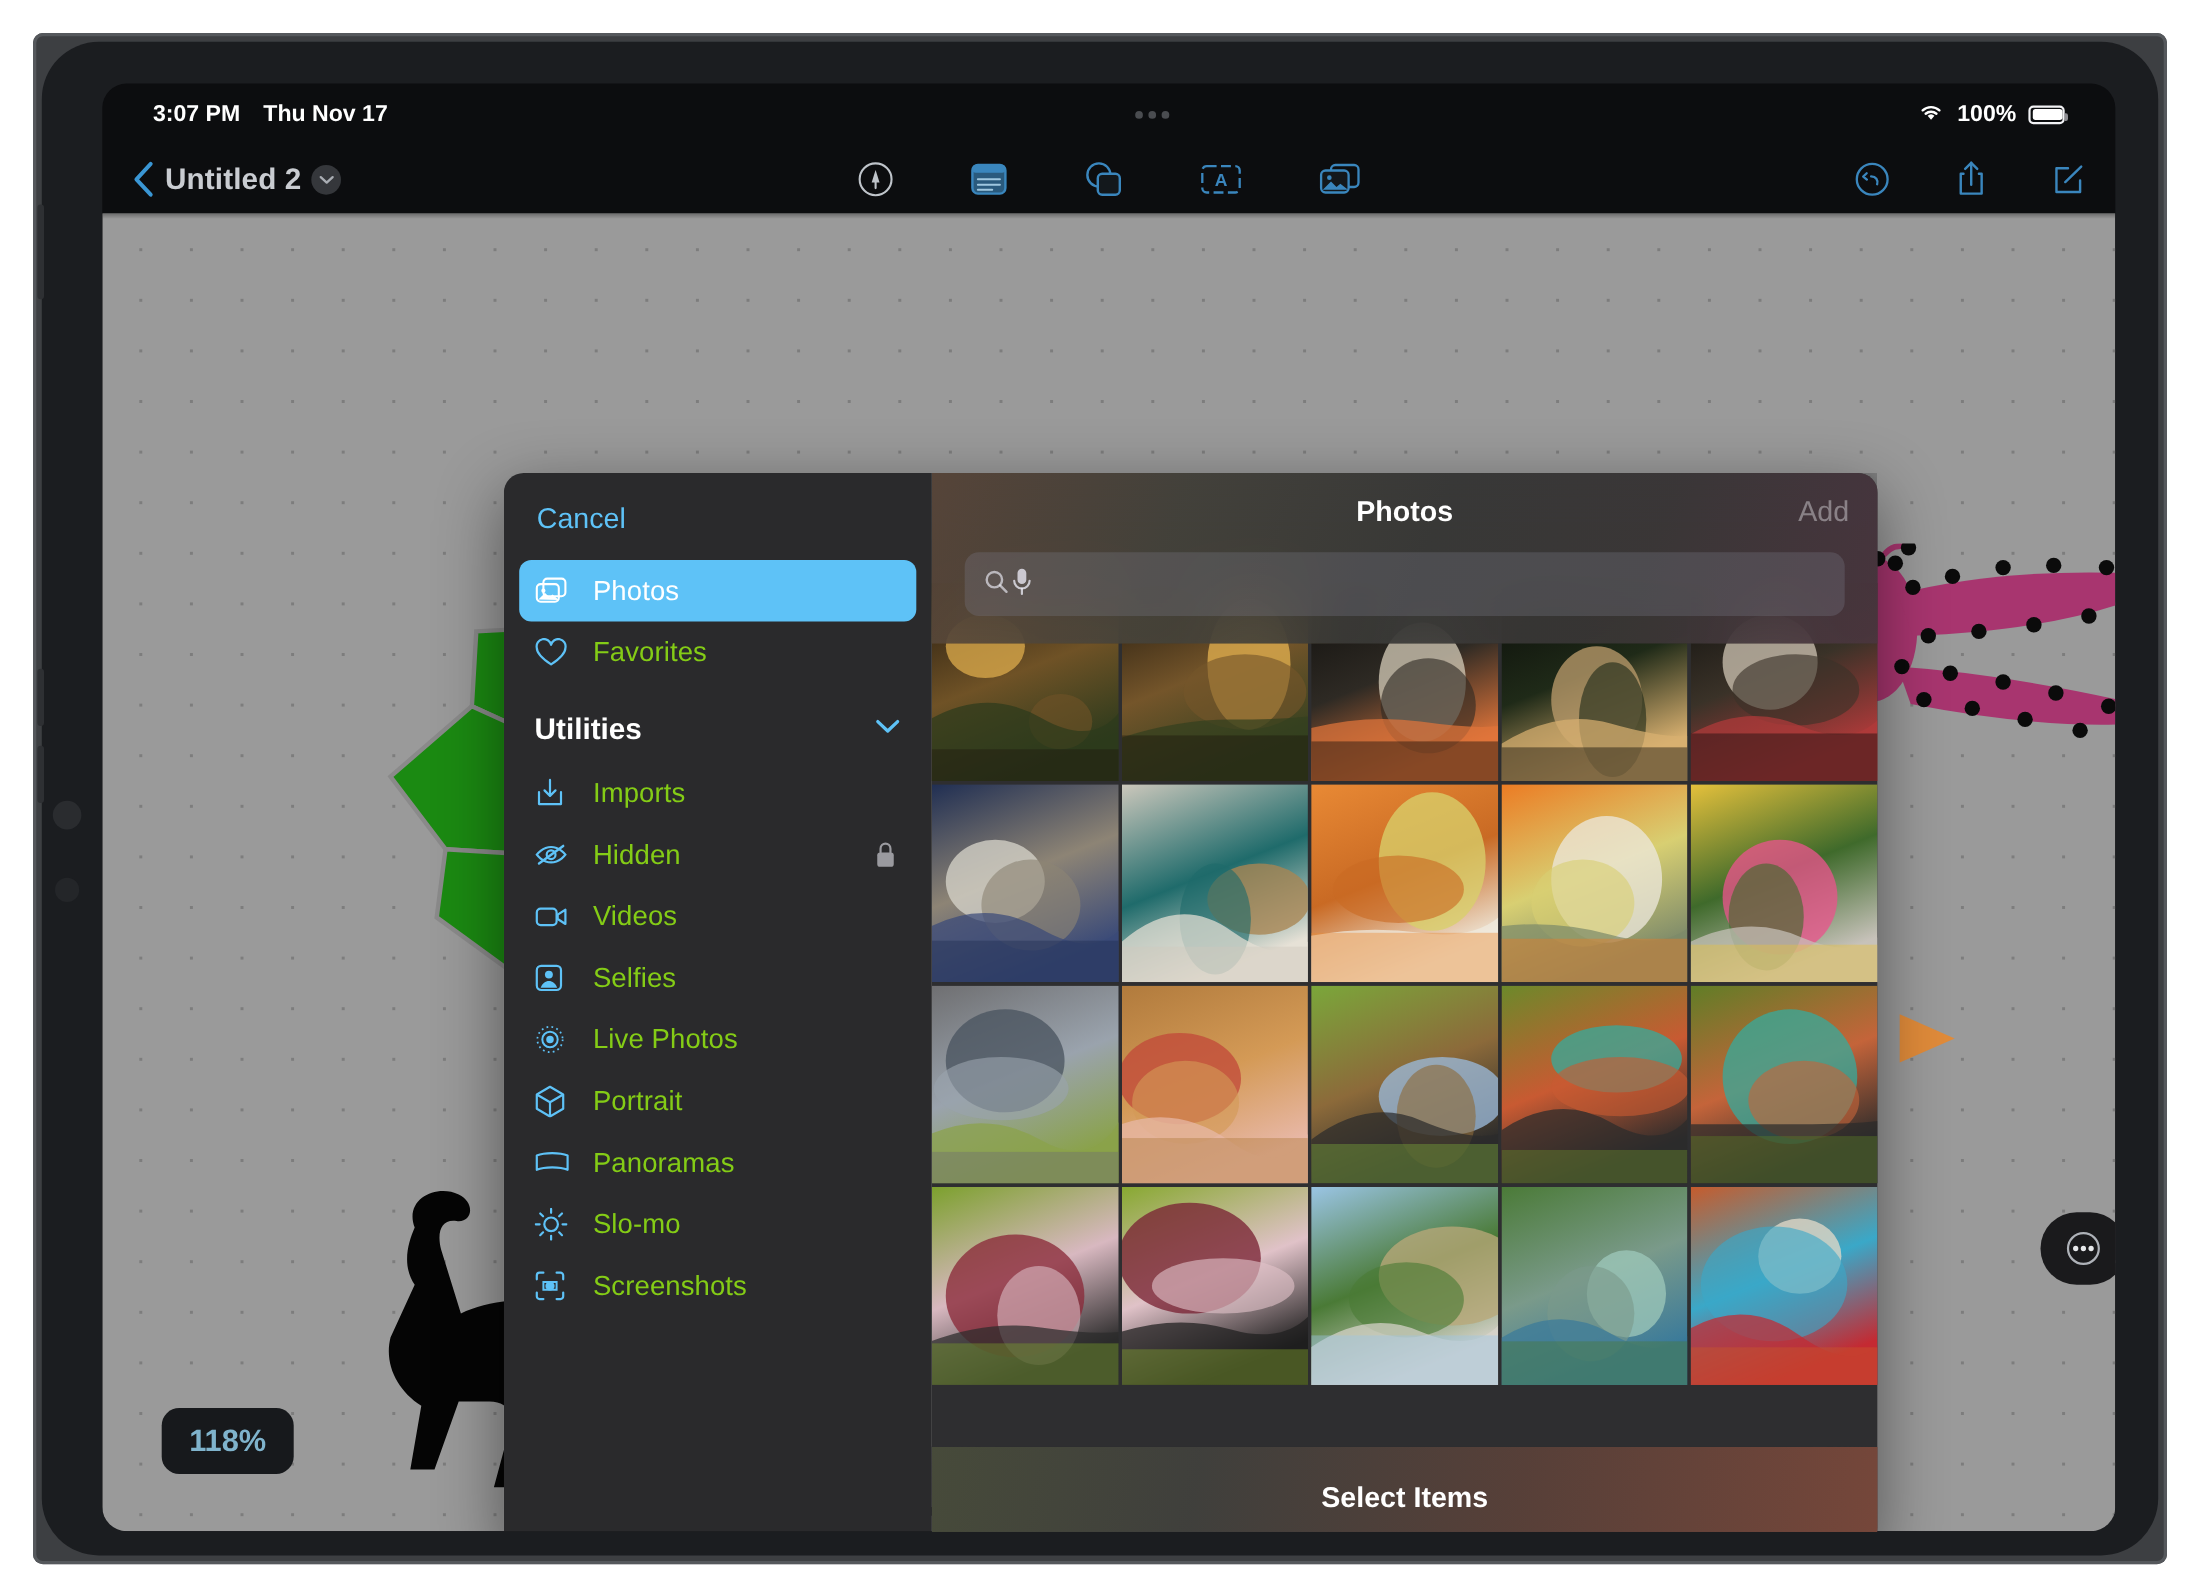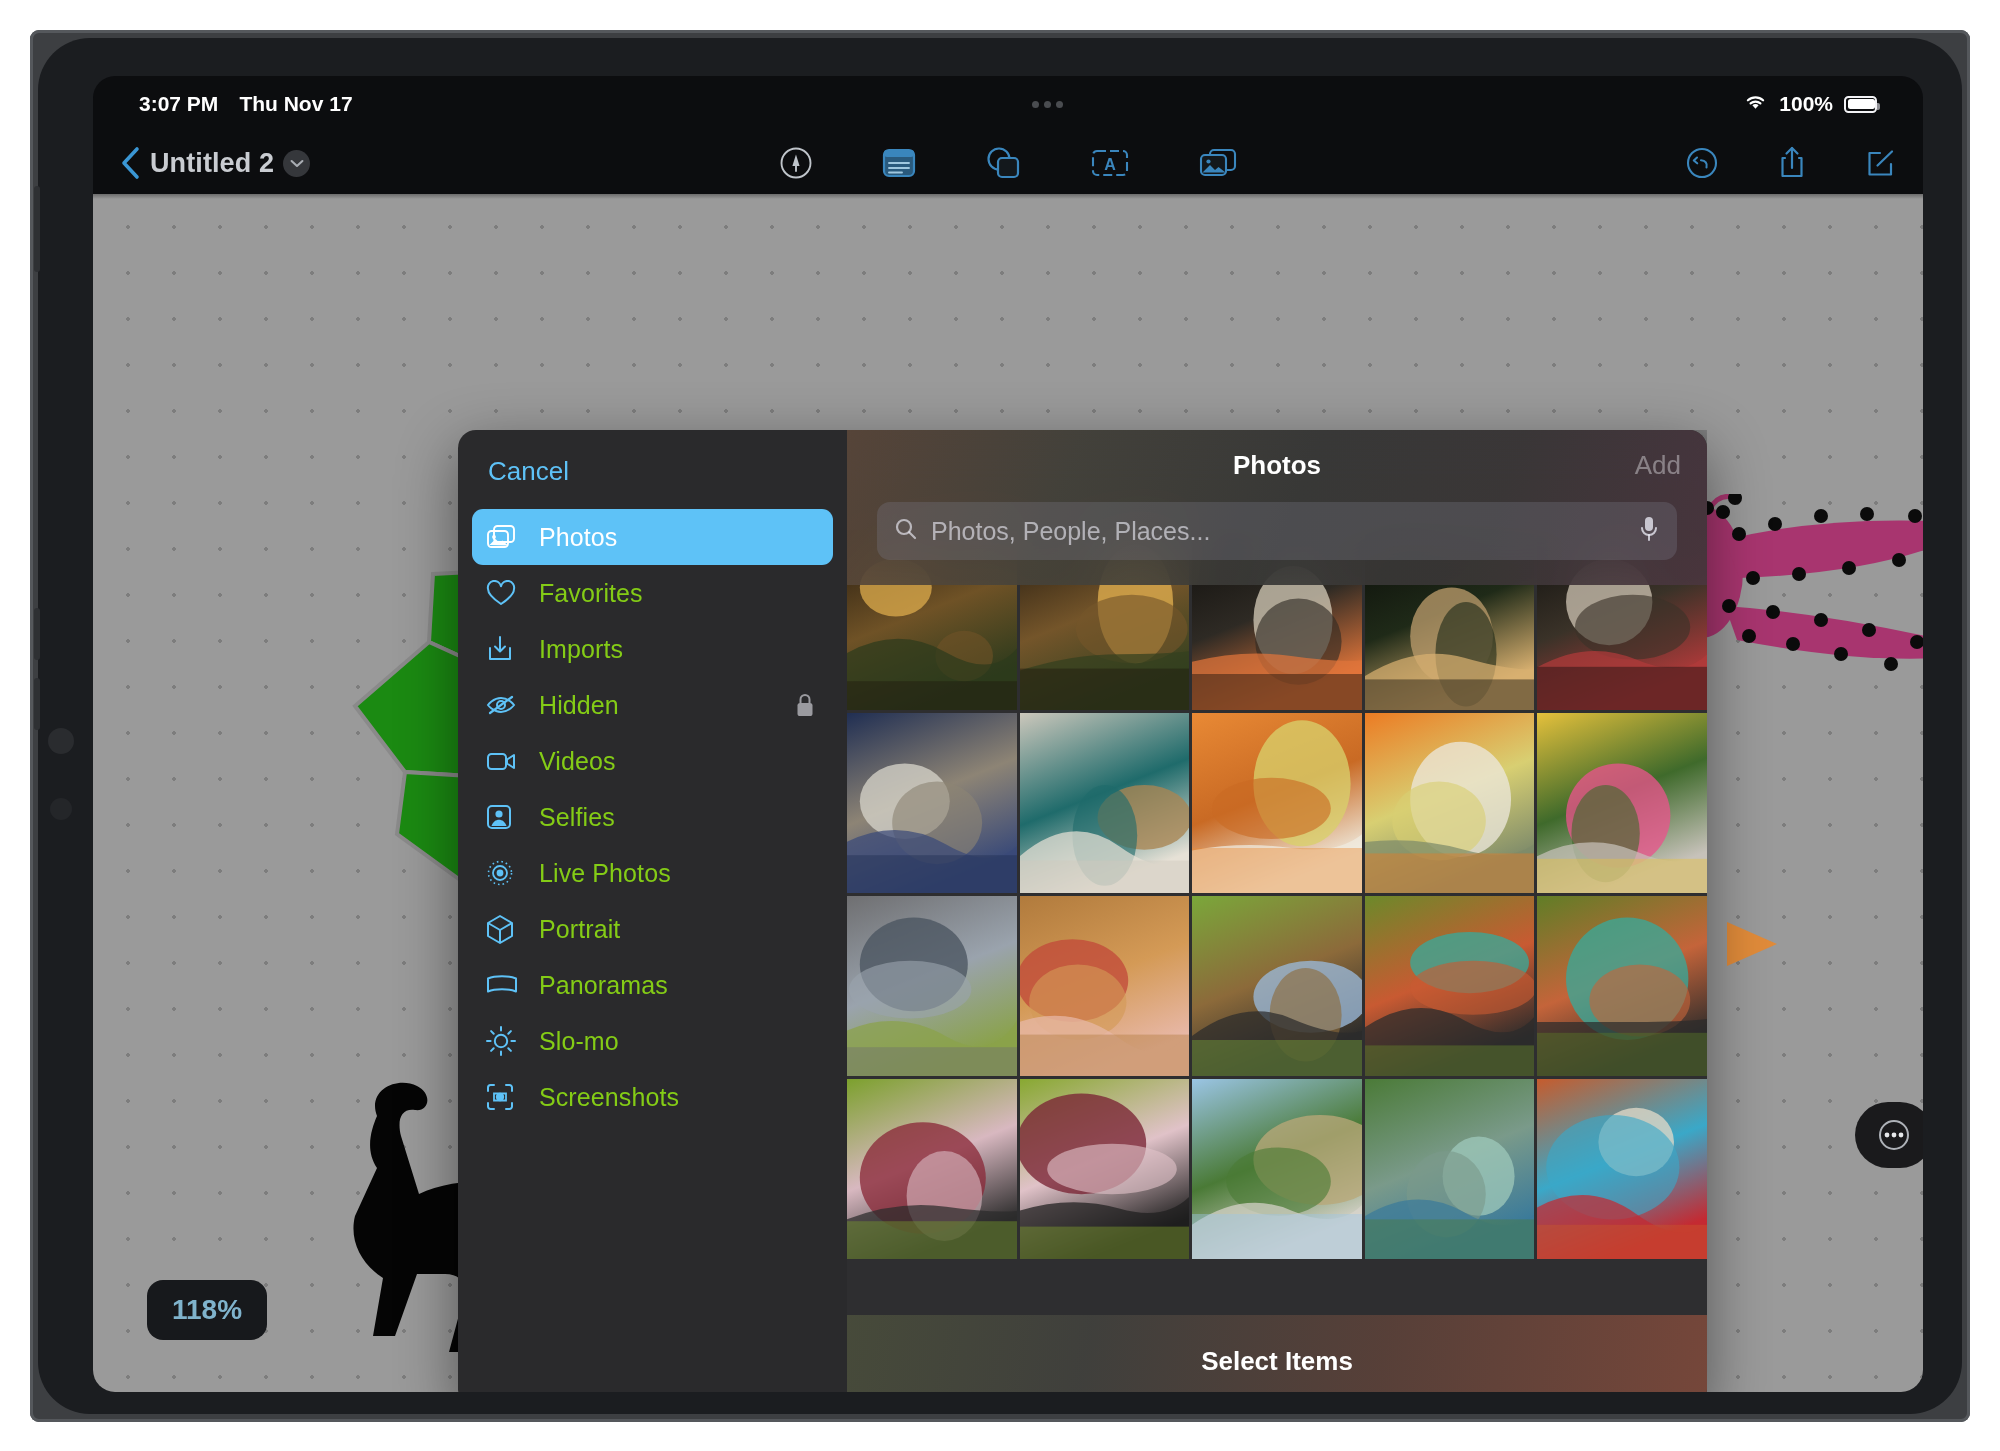--- a/index.html
+++ b/index.html
@@ -471,20 +471,26 @@
                   <span class="nav-label">Photos</span>
                 </div>
                 <div class="nav-item">
                   <span class="nav-icon">
                     <svg width="30" height="27" viewBox="0 0 30 27">
                       <path d="M15 24C6 18 2 13.5 2 9A6.4 6.4 0 0 1 15 6.2 6.4 6.4 0 0 1 28 9c0 4.5-4 9-13 15z" stroke="#5ec2f7" stroke-width="2" fill="none" stroke-linejoin="round"></path>
                     </svg>
                   </span>
                   <span class="nav-label">Favorites</span>
                 </div>
+                <div class="section-header">
+                  <span class="section-title">Utilities</span>
+                  <span class="section-chevron"><svg width="24" height="15" viewBox="0 0 24 15">
+                      <path d="M3 3l9 8.5L21 3" stroke="#5ec2f7" stroke-width="3" fill="none" stroke-linecap="round" stroke-linejoin="round"></path>
+                    </svg></span>
+                </div>
                 <div class="nav-item">
                   <span class="nav-icon">
                     <svg width="28" height="28" viewBox="0 0 28 28">
                       <path d="M14 2v14" stroke="#5ec2f7" stroke-width="2" stroke-linecap="round"></path>
                       <path d="M9 11.5 14 16.5l5-5" stroke="#5ec2f7" stroke-width="2" fill="none" stroke-linecap="round" stroke-linejoin="round"></path>
                       <path d="M4 13v11h20V13" stroke="#5ec2f7" stroke-width="2" fill="none" stroke-linecap="round" stroke-linejoin="round"></path>
                     </svg>
                   </span>
                   <span class="nav-label">Imports</span>
                 </div>
@@ -904,21 +910,20 @@
             <div id="main-header">
               <div id="main-title">Photos</div>
               <div id="add-button">Add</div>
               <div id="search-bar">
                 <span>
                   <svg width="24" height="24" viewBox="0 0 24 24">
                     <circle cx="10" cy="10" r="7" stroke="rgba(235,235,245,.66)" stroke-width="2.2" fill="none"></circle>
                     <path d="M15.2 15.2 21 21" stroke="rgba(235,235,245,.66)" stroke-width="2.2" stroke-linecap="round"></path>
                   </svg>
                 </span>
-                <span id="search-placeholder">Photos, People, Places...</span>
                 <span>
                   <svg width="22" height="28" viewBox="0 0 22 28">
                     <rect x="7" y="2" width="8" height="14" rx="4" fill="rgba(235,235,245,.78)"></rect>
                     <path d="M4 13a7 7 0 0 0 14 0" stroke="rgba(235,235,245,.78)" stroke-width="2" fill="none" stroke-linecap="round"></path>
                     <path d="M11 20v5" stroke="rgba(235,235,245,.78)" stroke-width="2" stroke-linecap="round"></path>
                   </svg>
                 </span>
               </div>
             </div>
 

